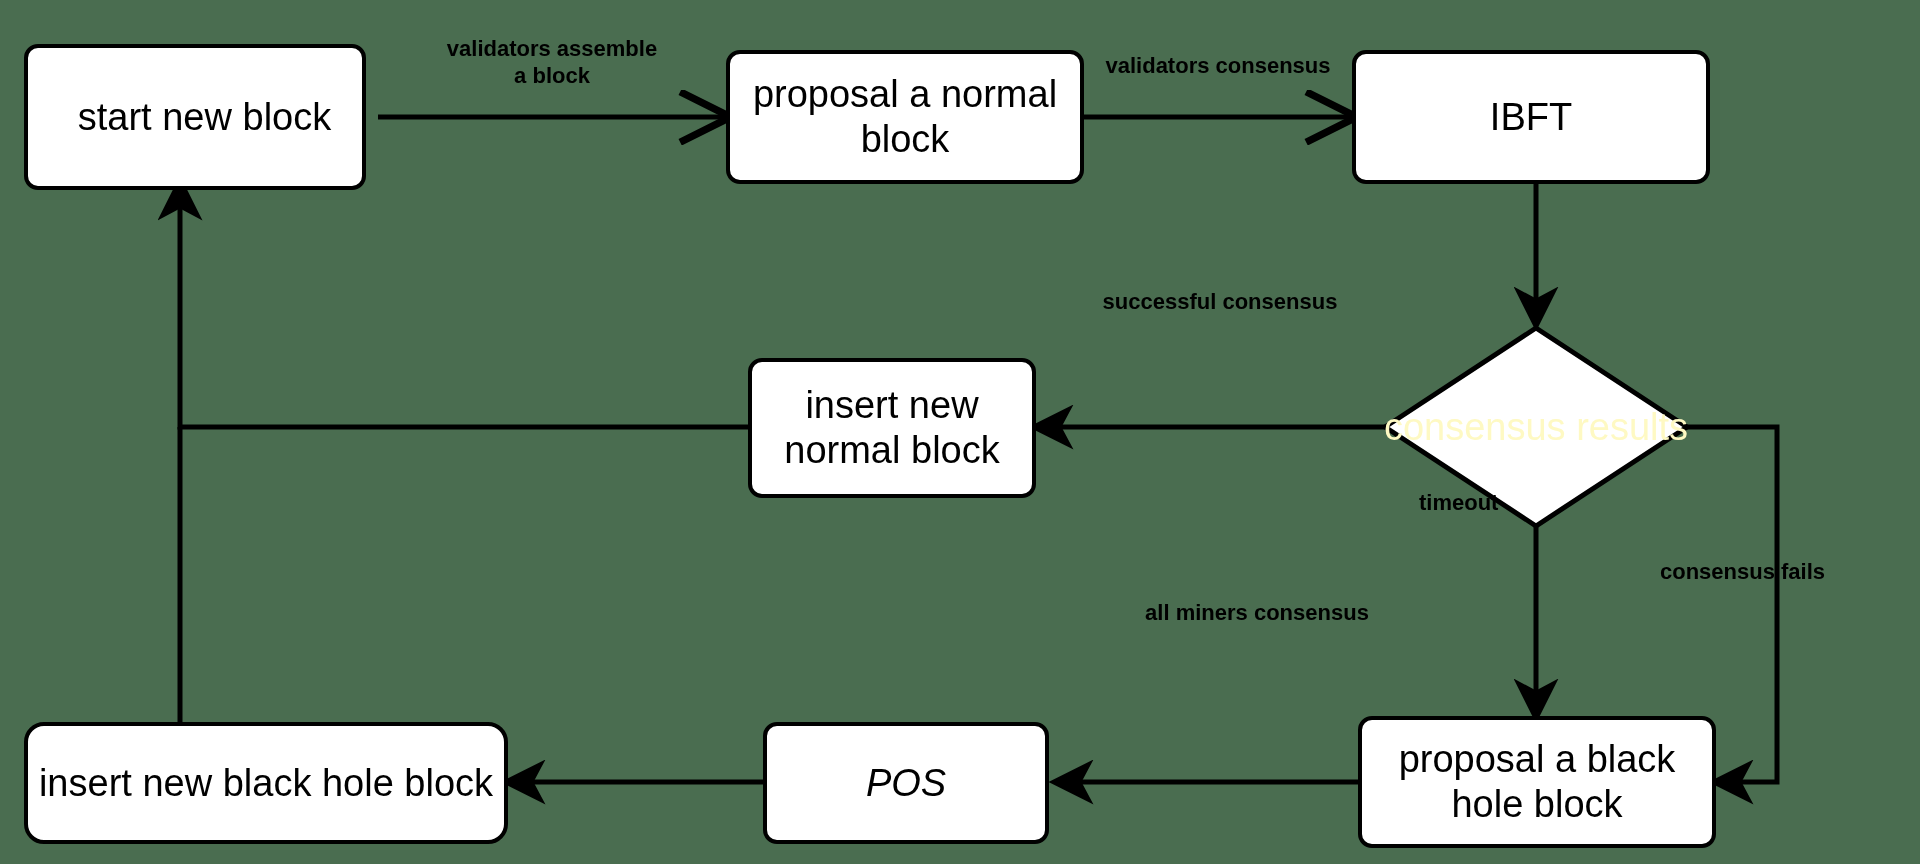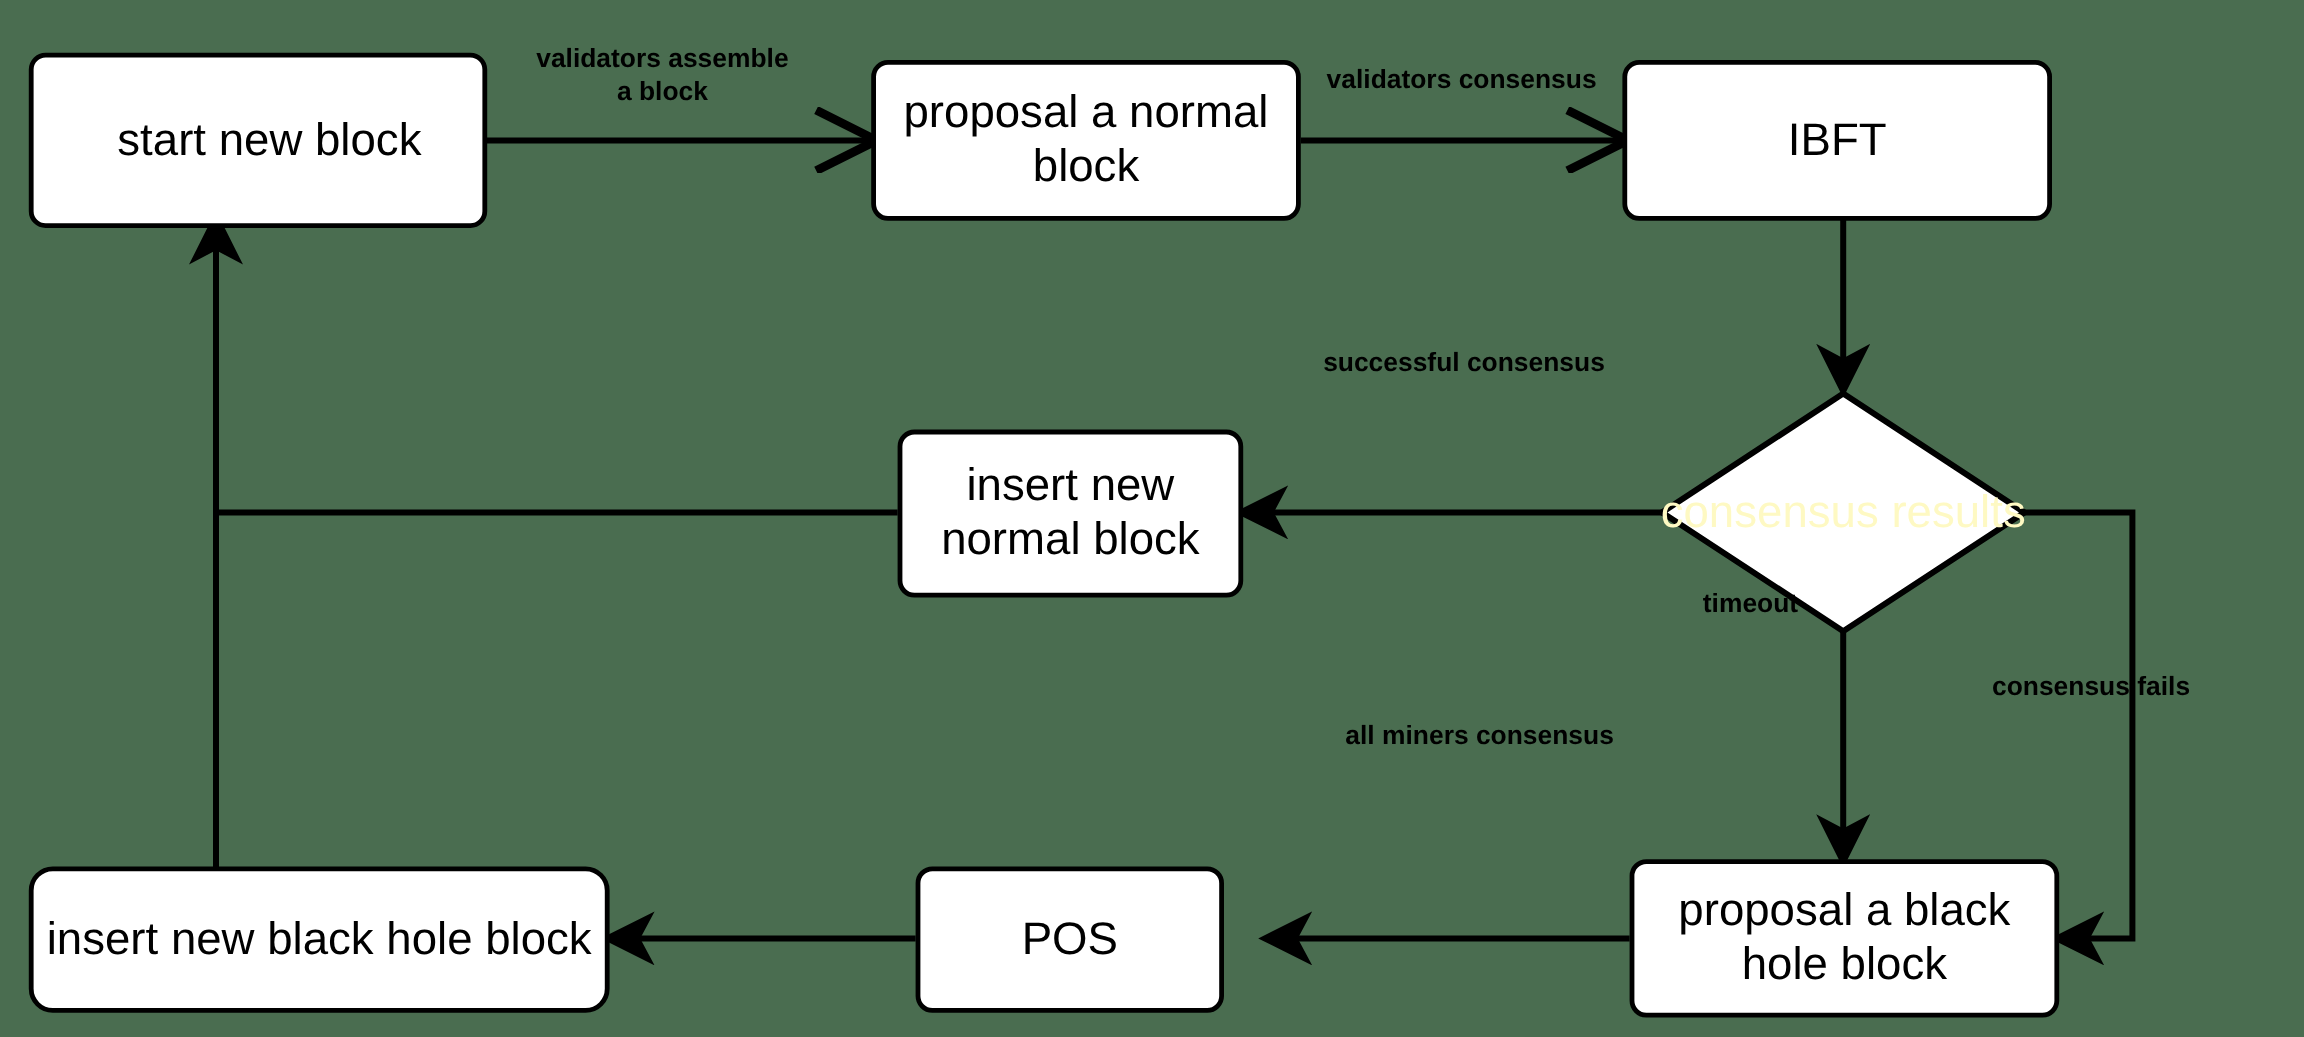--- a/index.html
+++ b/index.html
@@ -106,21 +106,21 @@
       <path d="M 1358 782 L 1056 782" marker-end="url(#arrow)"></path>
 
       <path d="M 763 782 L 508 782" marker-end="url(#arrow)"></path>
 
       <path d="M 748 427 L 180 427 L 180 183" marker-end="url(#arrow)"></path>
 
       <path d="M 180 727 L 180 427"></path>
     </g>
   </svg>
 
-  <div class="node" style="left:24px; top:44px; width:382px; height:146px;padding-left:29px;">
+  <div class="node" style="left:24px; top:44px; width:342px; height:146px;padding-left:29px;">
     <span>start new block</span>
   </div>
 
   <div class="node" style="left:726px; top:50px; width:358px; height:134px;">
     <span>proposal a normal block</span>
   </div>
 
   <div class="node" style="left:1352px; top:50px; width:358px; height:134px;">
     <span>IBFT</span>
   </div>
@@ -133,34 +133,34 @@
   </div>
 
   <div class="node" style="left:748px; top:358px; width:288px; height:140px;align-items:center;">
     <span>insert new normal block</span>
   </div>
 
   <div class="node" style="left:1358px; top:716px; width:358px; height:132px;">
     <span>proposal a black hole block</span>
   </div>
 
-  <div class="node" style="left:763px; top:722px; width:257px; height:122px;">
+  <div class="node" style="left:763px; top:722px; width:286px; height:122px;font-style:italic;">
     <span>POS</span>
   </div>
 
   <div class="node" style="left:24px; top:722px; width:484px; height:122px;border-radius:20px;">
     <span>insert new black hole block</span>
   </div>
 
   <div class="edge-label" style="left: 378px; top: 34.5px; width: 348px;">validators assemble
 a block</div>
 
   <div class="edge-label" style="left:1084px; top:52px; width:268px;">validators consensus</div>
 
   <div class="edge-label" style="left:1060px; top:288px; width:320px;">successful consensus</div>
 
   <div class="edge-label" style="left: 1419px; top: 489px; width: 130px; text-align: left;">timeout</div>
 
   <div class="edge-label" style="left: 1660px; top: 558px; width: 230px; text-align: left;">consensus fails</div>
 
-  <div class="edge-label" style="left: 1088px; top: 599px; width: 290px; text-align: center;">all miners consensus</div>
+  <div class="edge-label" style="left: 1112px; top: 599px; width: 290px; text-align: center;">all miners consensus</div>
 
 </div>
 
 </body></html>

